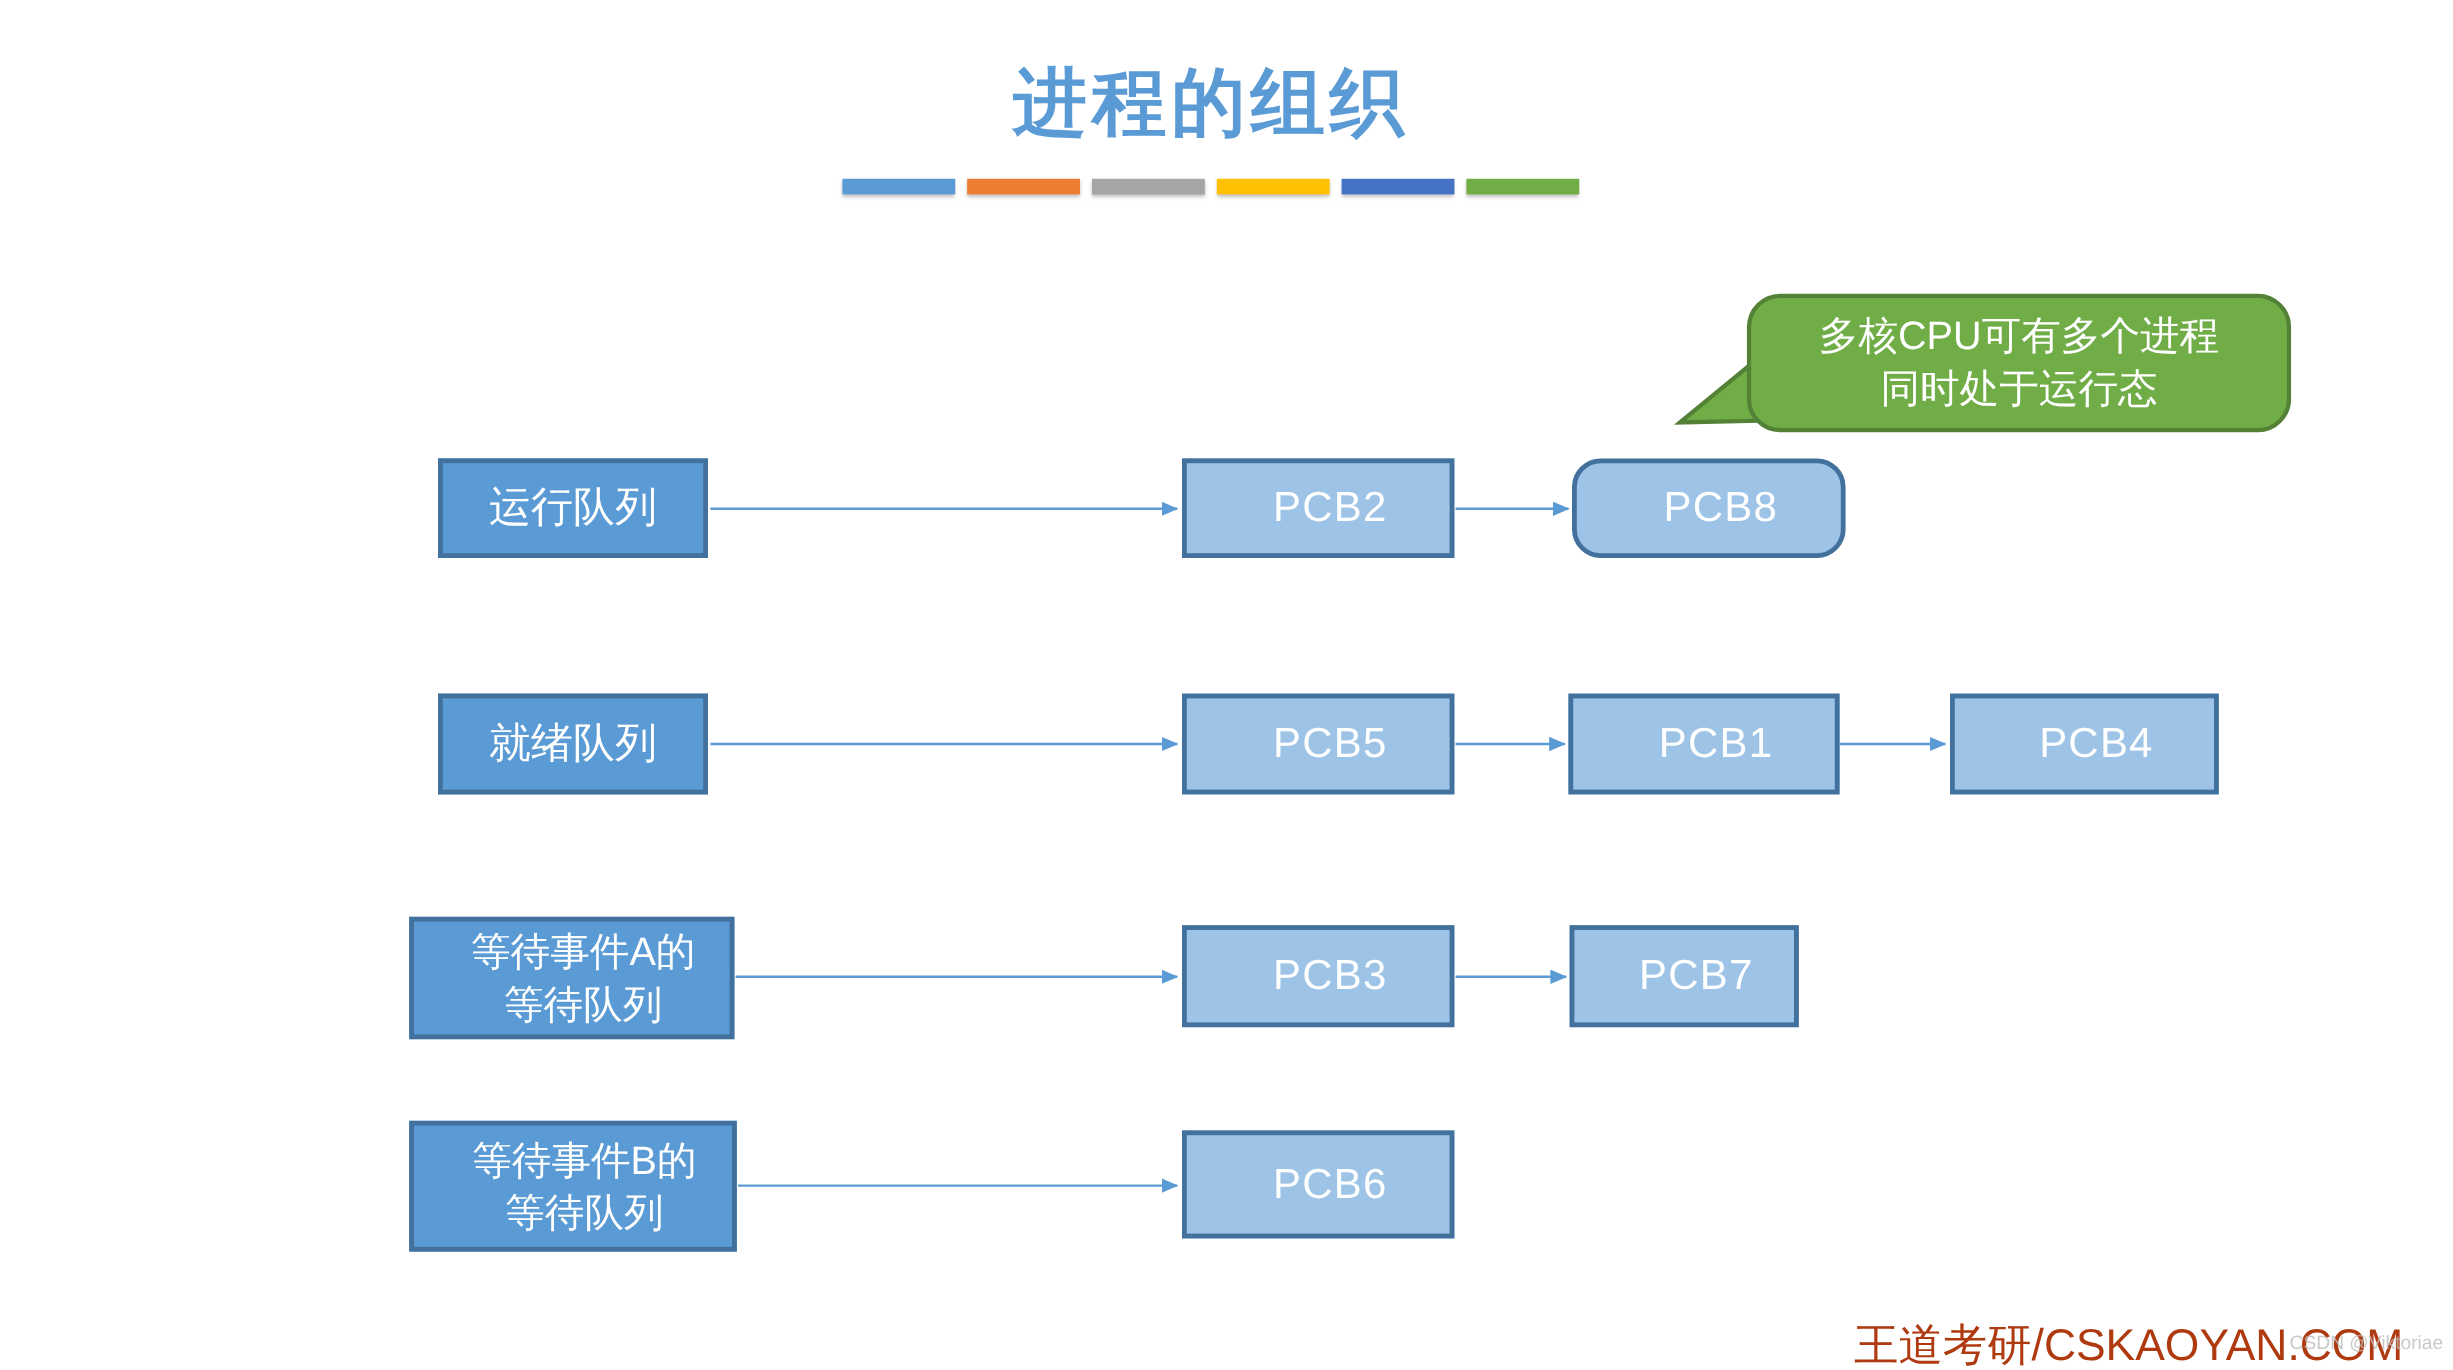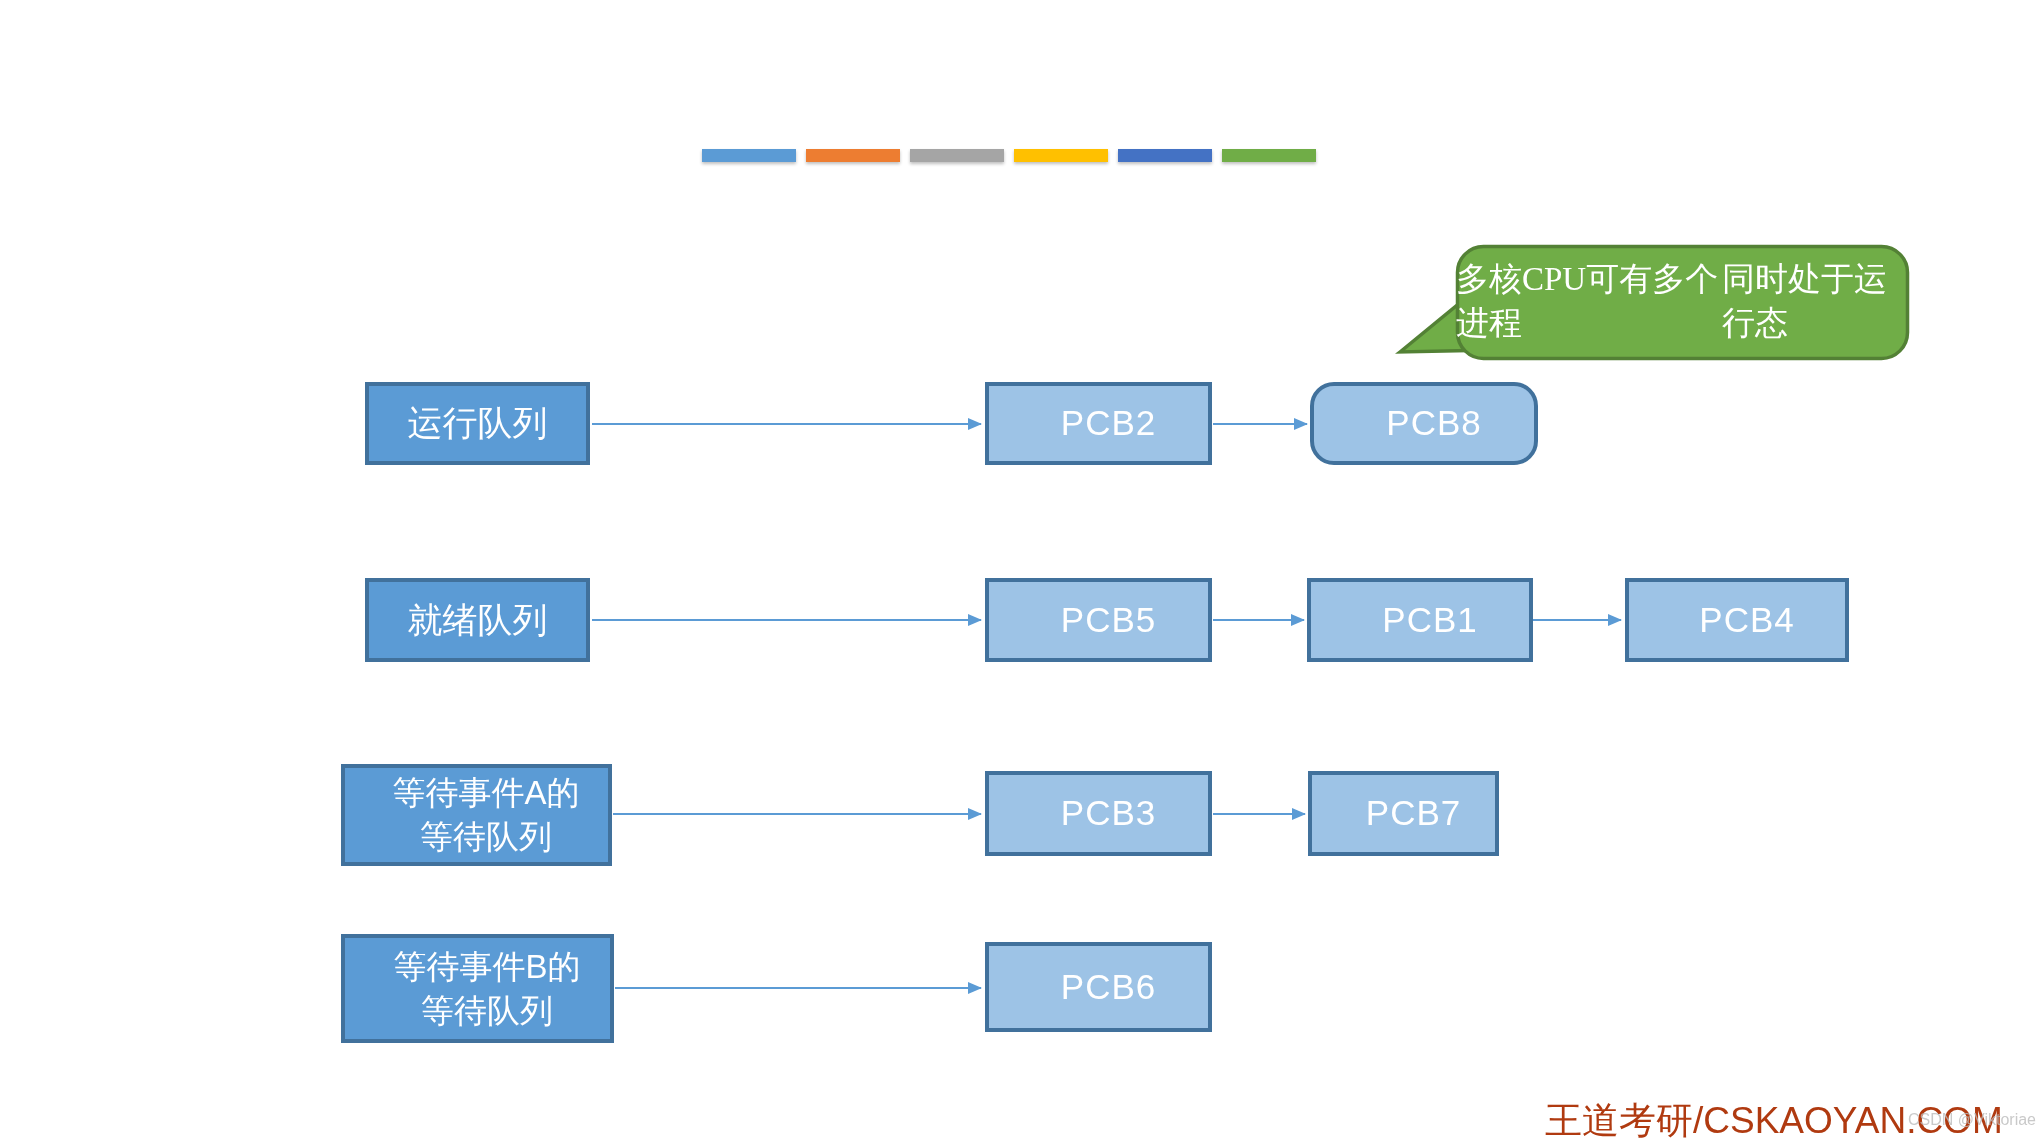--- a/index.html
+++ b/index.html
@@ -50,25 +50,25 @@
     background:var(--pcb_fill);
     border:4px solid var(--pcb_border);
     font-family:"Liberation Sans","DejaVu Sans",sans-serif;
     font-size:35px;
     letter-spacing:1px;
     padding-left:20px;
   }
 
   .callout-text{
     left:1456px;top:245px;width:453px;height:114px;
-    display:flex;flex-direction:row;align-items:center;justify-content:center;
+    display:flex;flex-direction:column;align-items:center;justify-content:center;
     color:var(--callout_text);
     font-size:33px;
     line-height:1.32;
-    font-family:Liberation Serif, serif;
+    font-family:Liberation Sans, sans-serif;
   }
 
   .brand{
     left:1545px;top:1096px;width:460px;
     font-size:37px;
     color:var(--brand_red);
     white-space:nowrap;
     z-index:2;
   }
   .watermark{
@@ -78,20 +78,21 @@
     opacity:0.8;
     white-space:nowrap;
     z-index:3;
   }
 </style>
 </head>
 <body>
 
 <div class="stage">
 
+  <div class="abs slide-title">进程的组织</div>
 
   <div class="abs accent-bars">
     <div class="accent-bar" style="background: rgb(91, 155, 213);"></div>
     <div class="accent-bar" style="background: rgb(237, 125, 49);"></div>
     <div class="accent-bar" style="background: rgb(165, 165, 165);"></div>
     <div class="accent-bar" style="background: rgb(255, 192, 0);"></div>
     <div class="accent-bar" style="background: rgb(68, 114, 196);"></div>
     <div class="accent-bar" style="background: rgb(112, 173, 71);"></div>
   </div>
 

